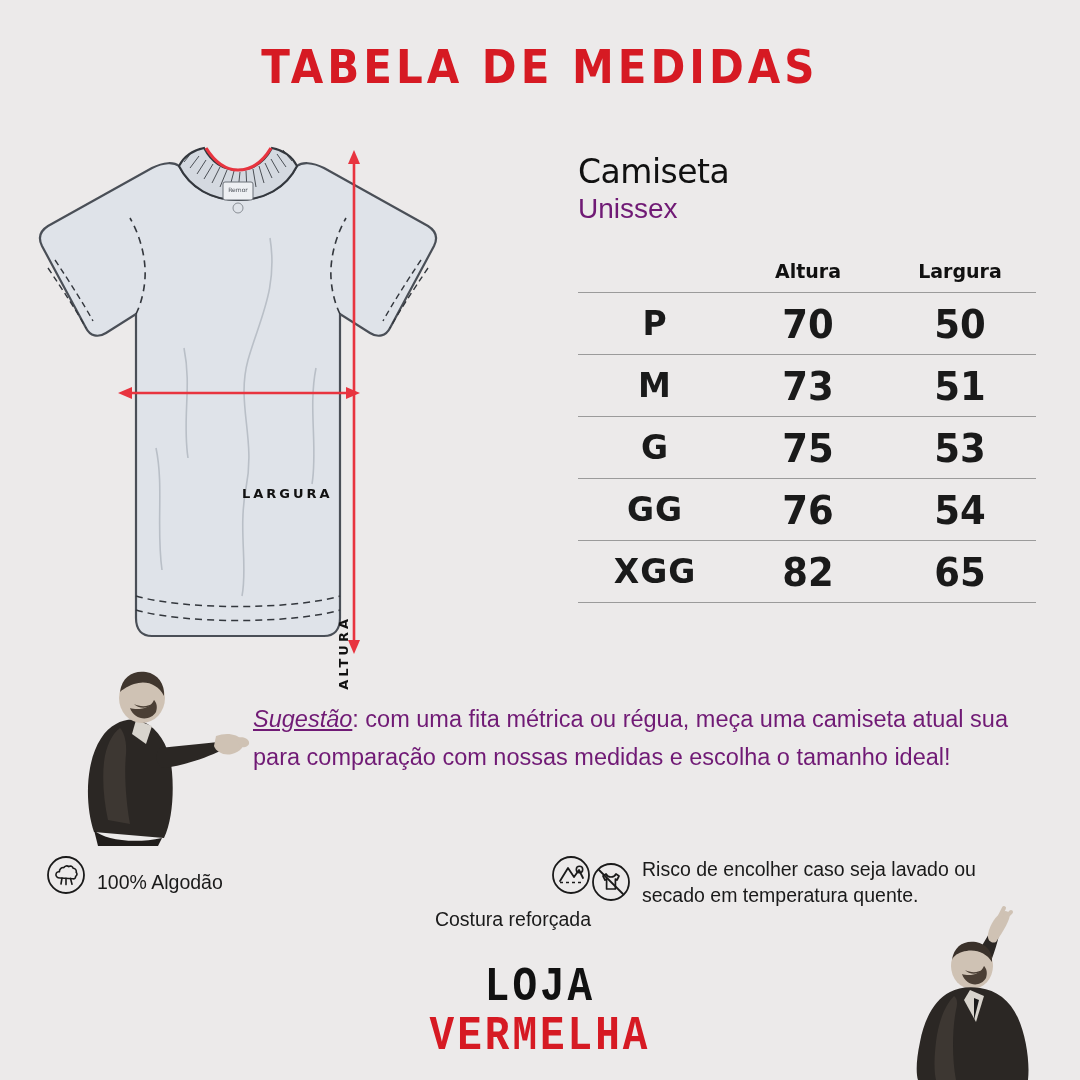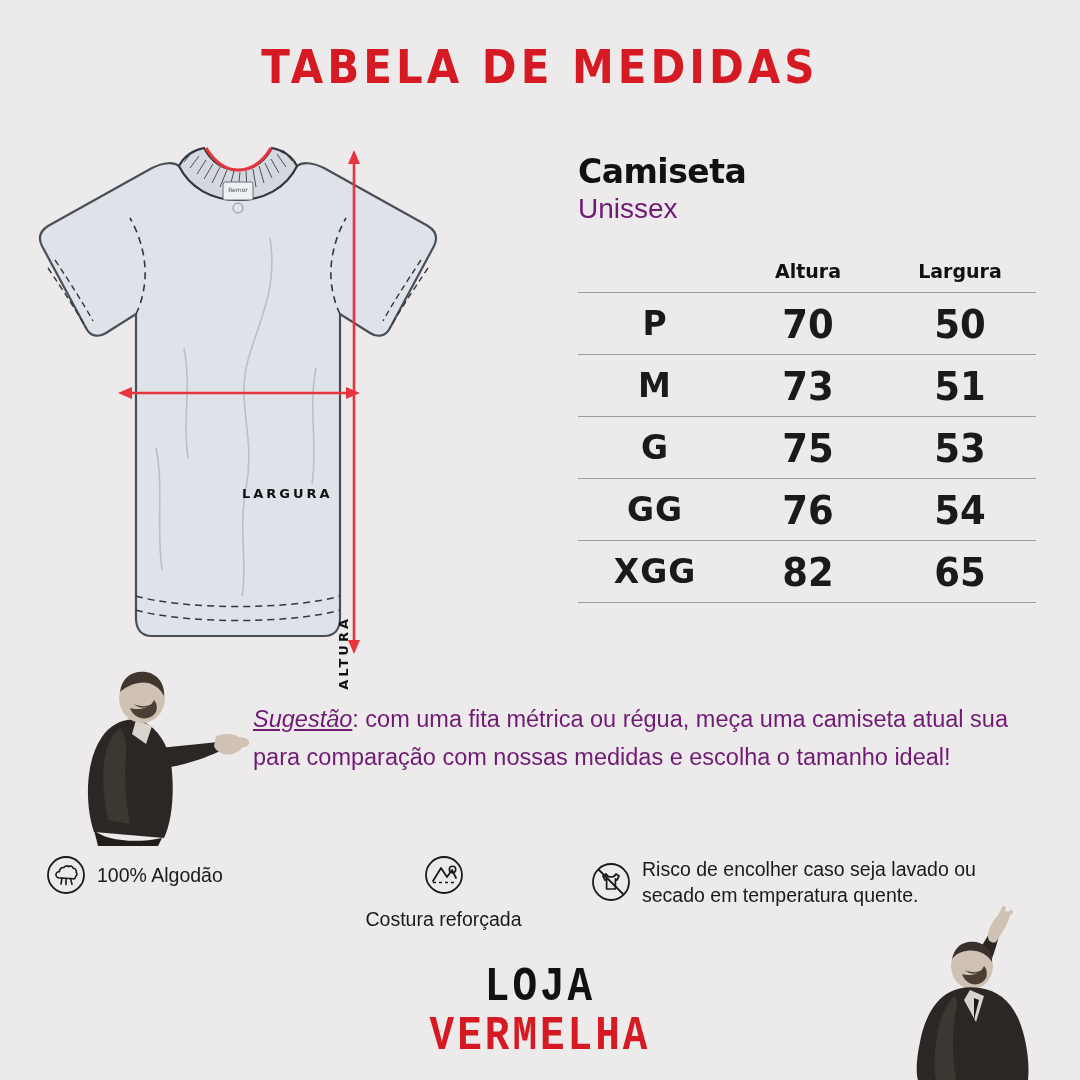--- a/index.html
+++ b/index.html
@@ -65,21 +65,21 @@
   .panel {
     position: absolute;
     left: 578px;
     top: 152px;
     width: 458px;
   }
   .panel h2 {
     margin: 0;
     font-family: "DejaVu Sans", sans-serif;
     font-size: 33px;
-    font-weight: bold;
+    font-weight: normal;
     letter-spacing: -0.5px;
     color: #111;
   }
   .panel h3 {
     margin: 2px 0 0 0;
     font-family: "Liberation Sans", sans-serif;
     font-size: 28px;
     font-weight: normal;
     color: #701a75;
   }
@@ -153,21 +153,21 @@
   .features {
     position: absolute;
     left: 46px;
     top: 855px;
     width: 990px;
     display: flex;
     align-items: flex-start;
   }
   .feature {
     display: flex;
-    align-items: center;
+    align-items: flex-end;
     gap: 11px;
   }
   .feature.f1 { width: 250px; }
   .feature.f2 { width: 295px; flex-direction: column; }
   .feature.f3 { width: 430px; align-items: center; }
   .feature .ficon {
     flex: 0 0 auto;
     width: 40px;
     height: 40px;
   }

